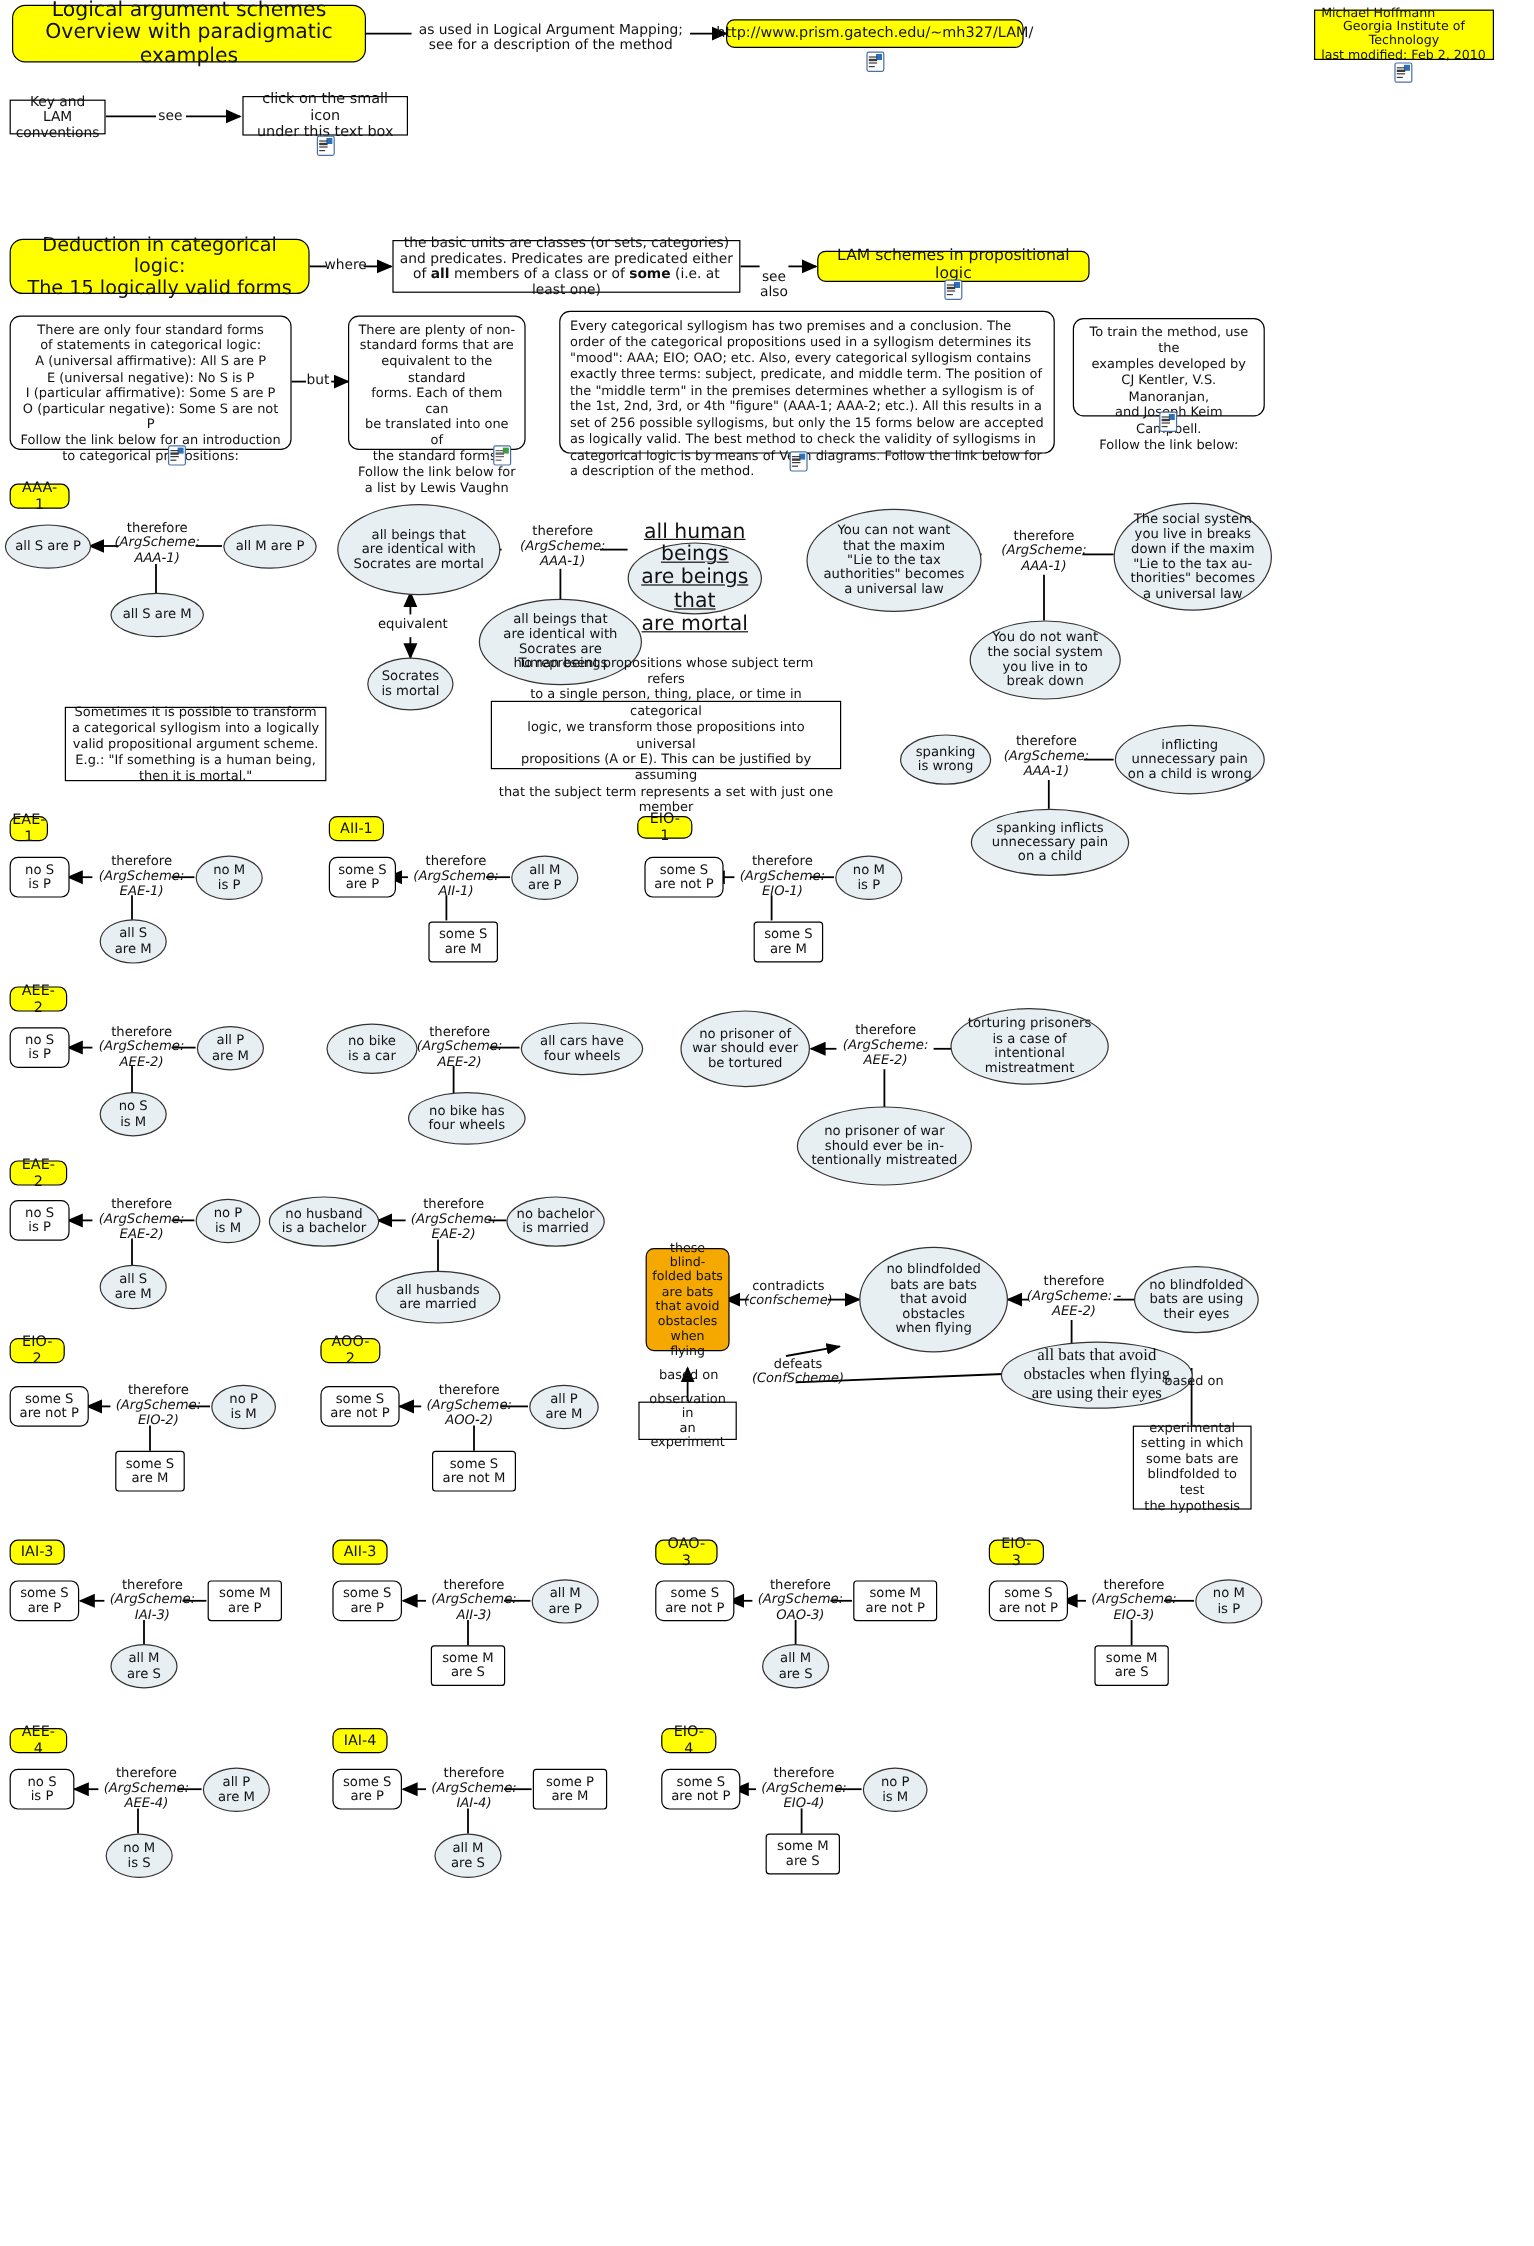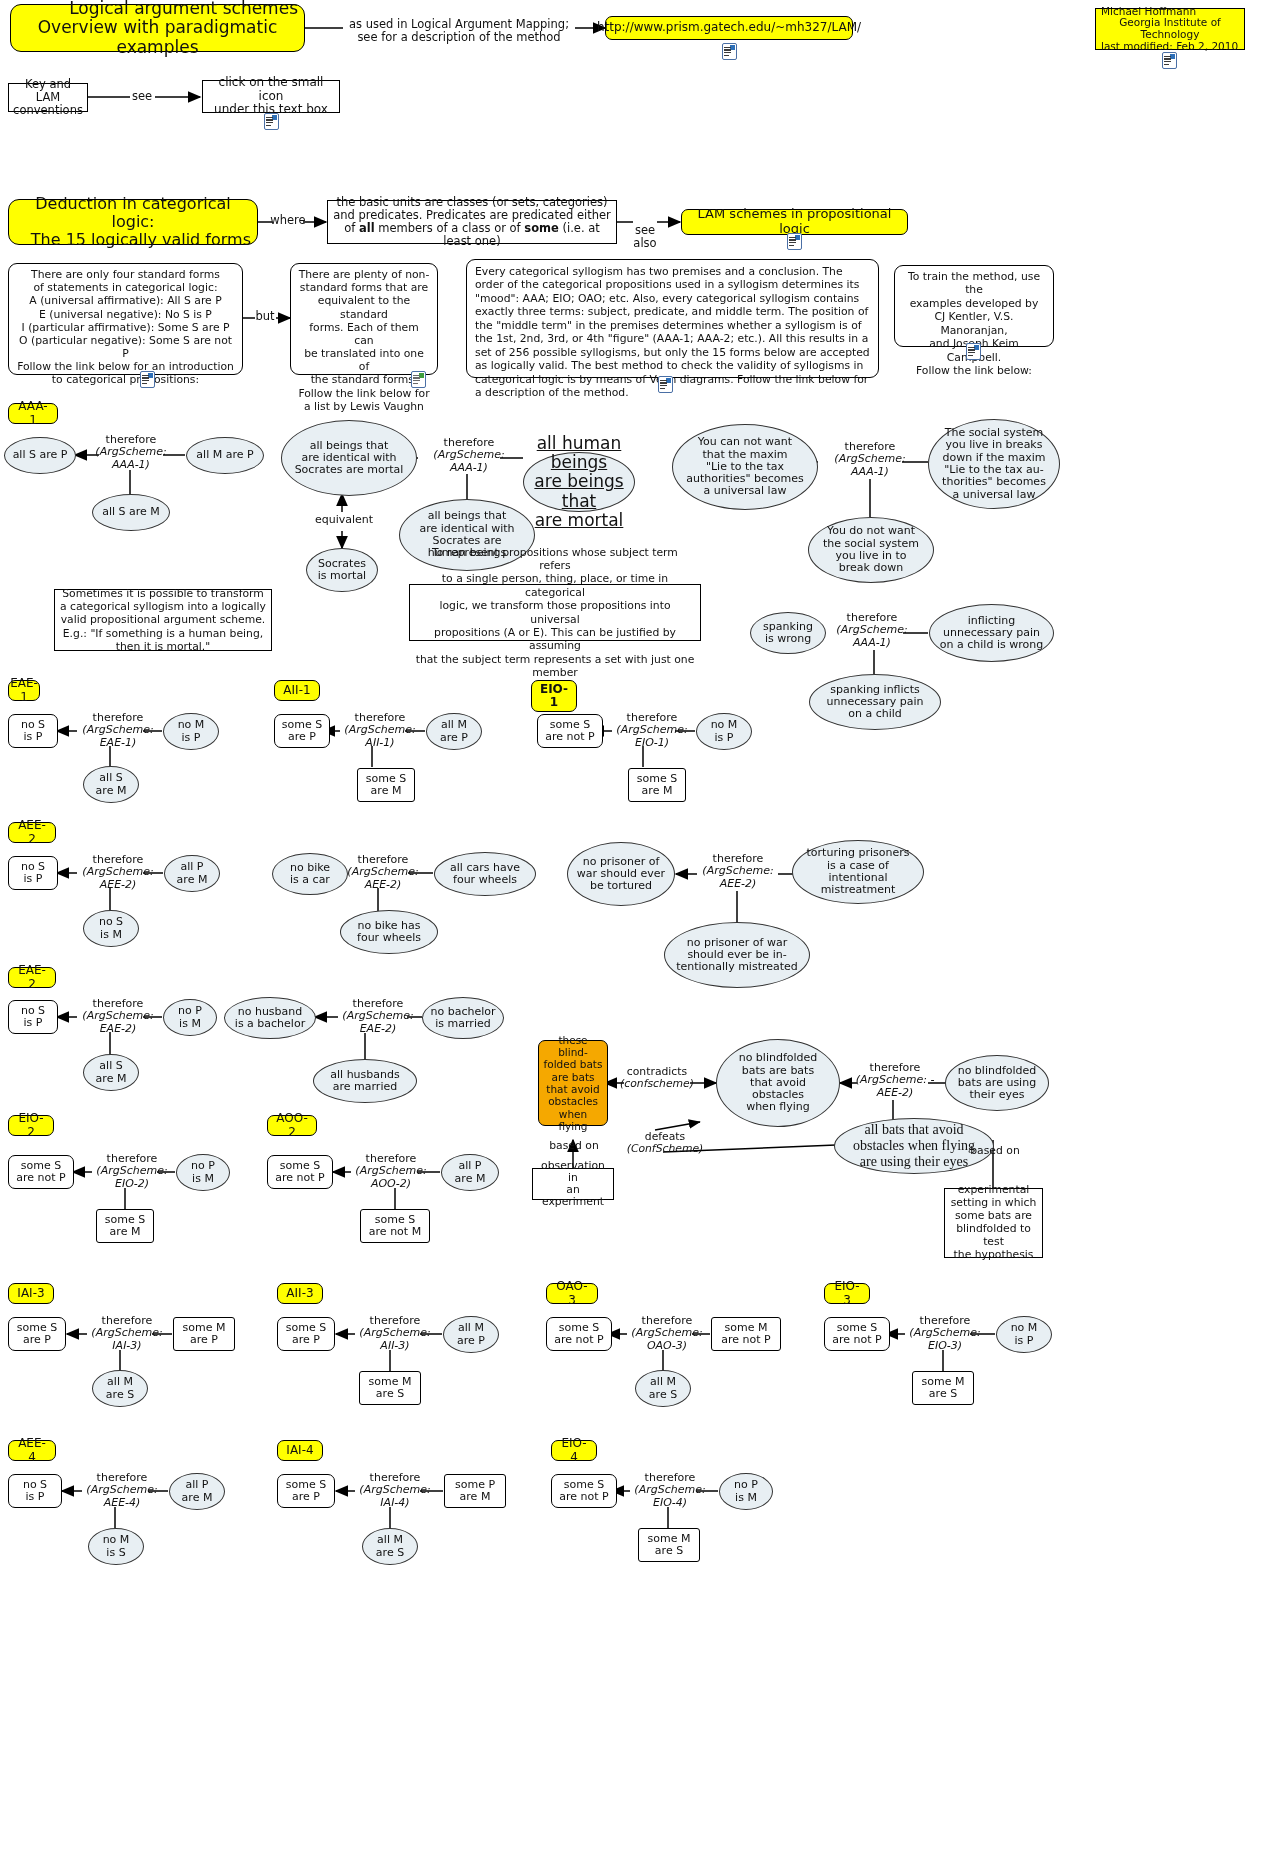--- a/index.html
+++ b/index.html
@@ -9,21 +9,21 @@
     color:#111;
   }
   #canvas{position:absolute;left:0;top:0;width:1278px;height:1872px;}
   svg.lines{position:absolute;left:0;top:0;width:1278px;height:1872px;pointer-events:none;}
 
   
   .node{position:absolute;box-sizing:border-box;display:flex;align-items:center;
         justify-content:center;text-align:center;line-height:1.12;}
   .yellow{background:#ffff00;border:1.6px solid #000;border-radius:7px;
           padding:2px 6px;}
-  .yellow.big{border-radius:11px;align-items:flex-end;}
+  .yellow.big{border-radius:11px;}
   .rect{background:#ffffff;border:1.3px solid #000;border-radius:0;padding:3px 5px;}
   .rrect{background:#ffffff;border:1.3px solid #000;border-radius:9px;padding:4px 7px;}
   .prop{background:#ffffff;border:1.3px solid #000;border-radius:7px;padding:2px 4px;}
   .ell{background:#e8eff3;border:1.4px solid #333;border-radius:50%;padding:2px 4px;}
   .orange{background:#f5a800;border:1.6px solid #000;border-radius:7px;padding:2px 4px;}
   .lbl{position:absolute;text-align:center;line-height:1.13;background:transparent;}
   .it{font-style:italic;}
 
   
   .ricon{position:absolute;width:15px;height:17px;}
@@ -458,21 +458,21 @@
     <div class="it">(ArgScheme:</div>
     <div class="it">AII-1)</div>
     </div>
   <div class="node ell" style="left:426px;top:713px;width:56px;height:37px;font-size:11px;white-space:pre-line;">
     <span>all M
 are P</span></div>
   <div class="node rect" style="left:357px;top:768px;width:58px;height:34px;font-size:11px;white-space:pre-line;border-radius:3px;">
     <span>some S
 are M</span></div>
 
-  <div class="node yellow" style="left:531px;top:680px;width:46px;height:32px;font-size:12px;font-weight:bold;">
+  <div class="node yellow" style="left:531px;top:680px;width:46px;height:19px;font-size:12px;">
     <span>EIO-1</span>
     </div>
   <div class="node prop" style="left:537px;top:714px;width:66px;height:34px;font-size:11px;white-space:pre-line;">
     <span>some S
 are not P</span></div>
   <div class="lbl" style="left:612px;top:712px;width:80px;font-size:11px;">
     <div>therefore</div>
     <div class="it">(ArgScheme:</div>
     <div class="it">EIO-1)</div>
     </div>

